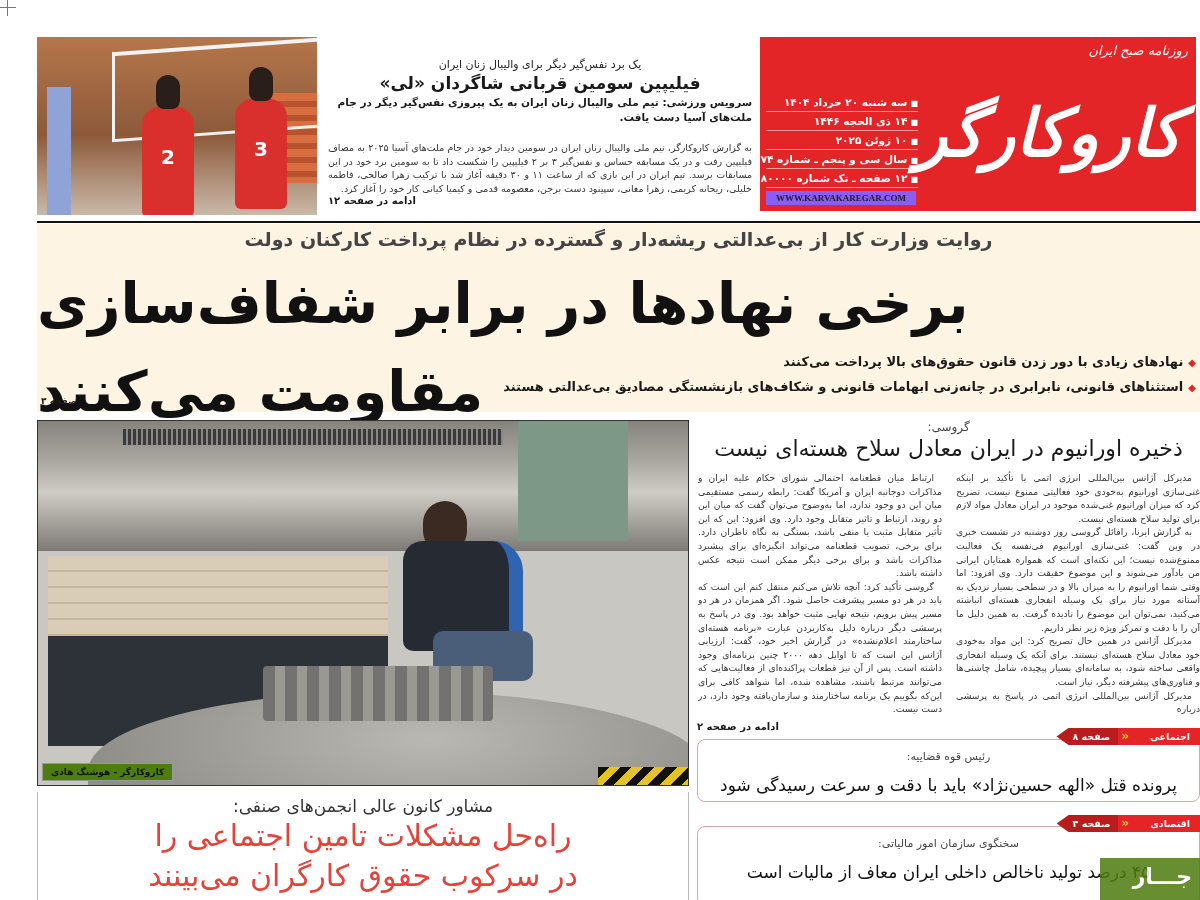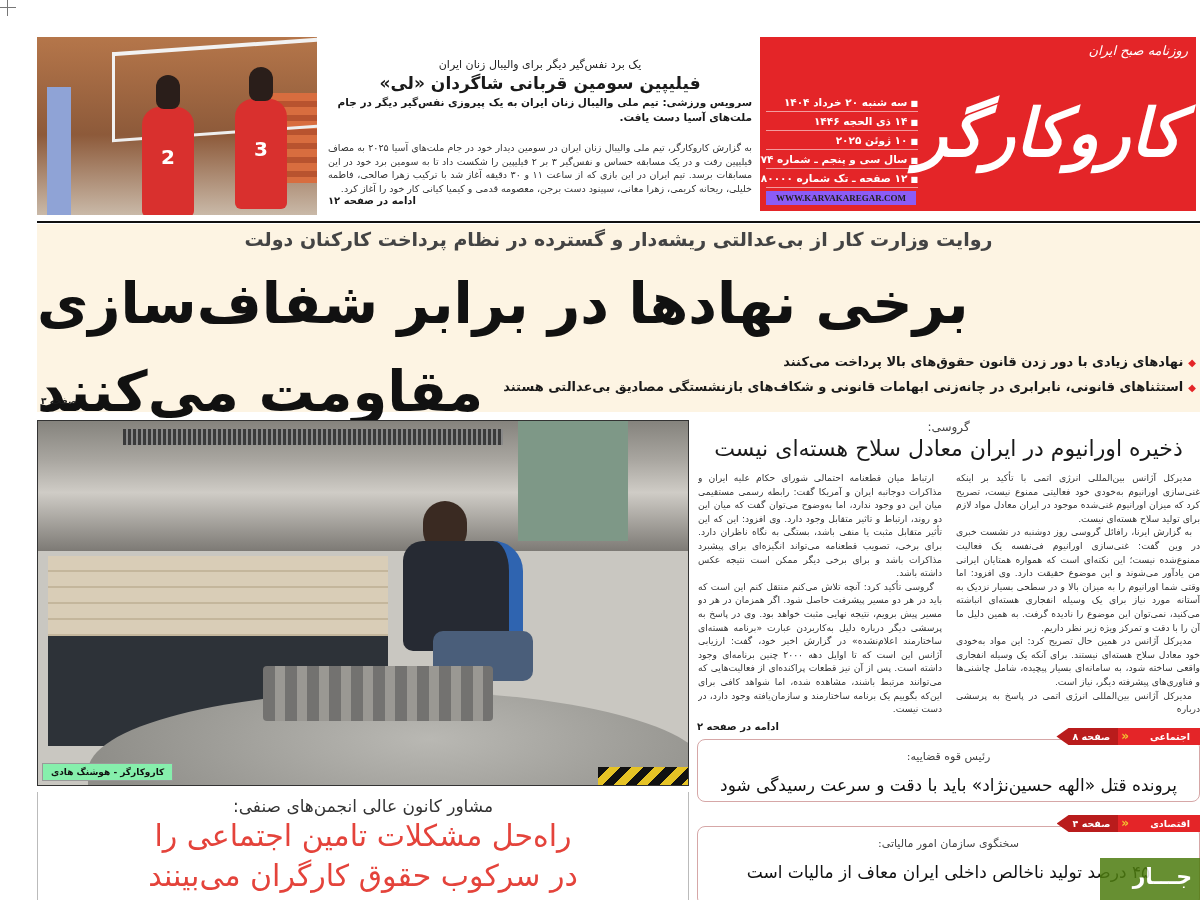--- a/index.html
+++ b/index.html
@@ -51,21 +51,21 @@
   .fp-green { position: absolute; right: 60px; top: 0; width: 110px; height: 120px; background: #7e9887; }
   .fp-wall { position: absolute; left: 10px; top: 135px; width: 340px; height: 80px; background: repeating-linear-gradient(180deg,#d9cdb7 0 14px,#c4b69c 14px 16px); }
   .fp-dark { position: absolute; left: 10px; top: 215px; width: 340px; height: 110px; background: #2d3238; }
   .fp-table { position: absolute; left: 50px; top: 270px; width: 620px; height: 160px; background: radial-gradient(ellipse at 55% 30%, #b9b8b3 0%, #8f8e89 70%); border-radius: 50% 50% 0 0; }
   .fp-worker { position: absolute; left: 355px; top: 70px; width: 150px; height: 200px; }
   .fp-worker .wh { position: absolute; left: 30px; top: 10px; width: 44px; height: 52px; background: #3a2a22; border-radius: 22px; }
   .fp-worker .wb { position: absolute; left: 10px; top: 50px; width: 120px; height: 110px; background: #262a33; border-radius: 20px 30px 10px 10px; border-right: 14px solid #2f64b0; }
   .fp-worker .wl { position: absolute; left: 40px; top: 140px; width: 100px; height: 50px; background: #4a5e7a; border-radius: 10px; }
   .fp-blocks { position: absolute; left: 225px; top: 245px; width: 230px; height: 55px; background: repeating-linear-gradient(90deg,#737270 0 12px,#9a9893 12px 22px); border-radius: 4px; }
   .fp-hazard { position: absolute; right: 0; bottom: 0; width: 90px; height: 18px; background: repeating-linear-gradient(135deg,#111 0 8px,#e6c325 8px 16px); }
-  .fp-caption { position: absolute; left: 4px; bottom: 4px; background: #86efac; color: #111; font-size: 9px; font-weight: bold; padding: 3px 8px; border: 1px solid #999; }
+  .fp-caption { position: absolute; left: 4px; bottom: 4px; background: #4d7c0f; color: #111; font-size: 9px; font-weight: bold; padding: 3px 8px; border: 1px solid #999; }
 
   
   .bl-story { position: absolute; left: 37px; top: 792px; width: 652px; height: 108px; border-left: 1px solid #bbb; border-right: 1px solid #bbb; text-align: center; }
   .bl-kicker { font-size: 17px; color: #333; margin-top: 4px; }
   .bl-head { font-size: 30px; color: #e4433b; line-height: 40px; font-weight: normal; }
 
   
   .nuke { position: absolute; left: 697px; top: 420px; width: 503px; }
   .nuke-kicker { text-align: center; font-size: 12px; color: #444; }
   .nuke-head { text-align: center; font-size: 22px; font-weight: normal; margin-top: 2px; }

